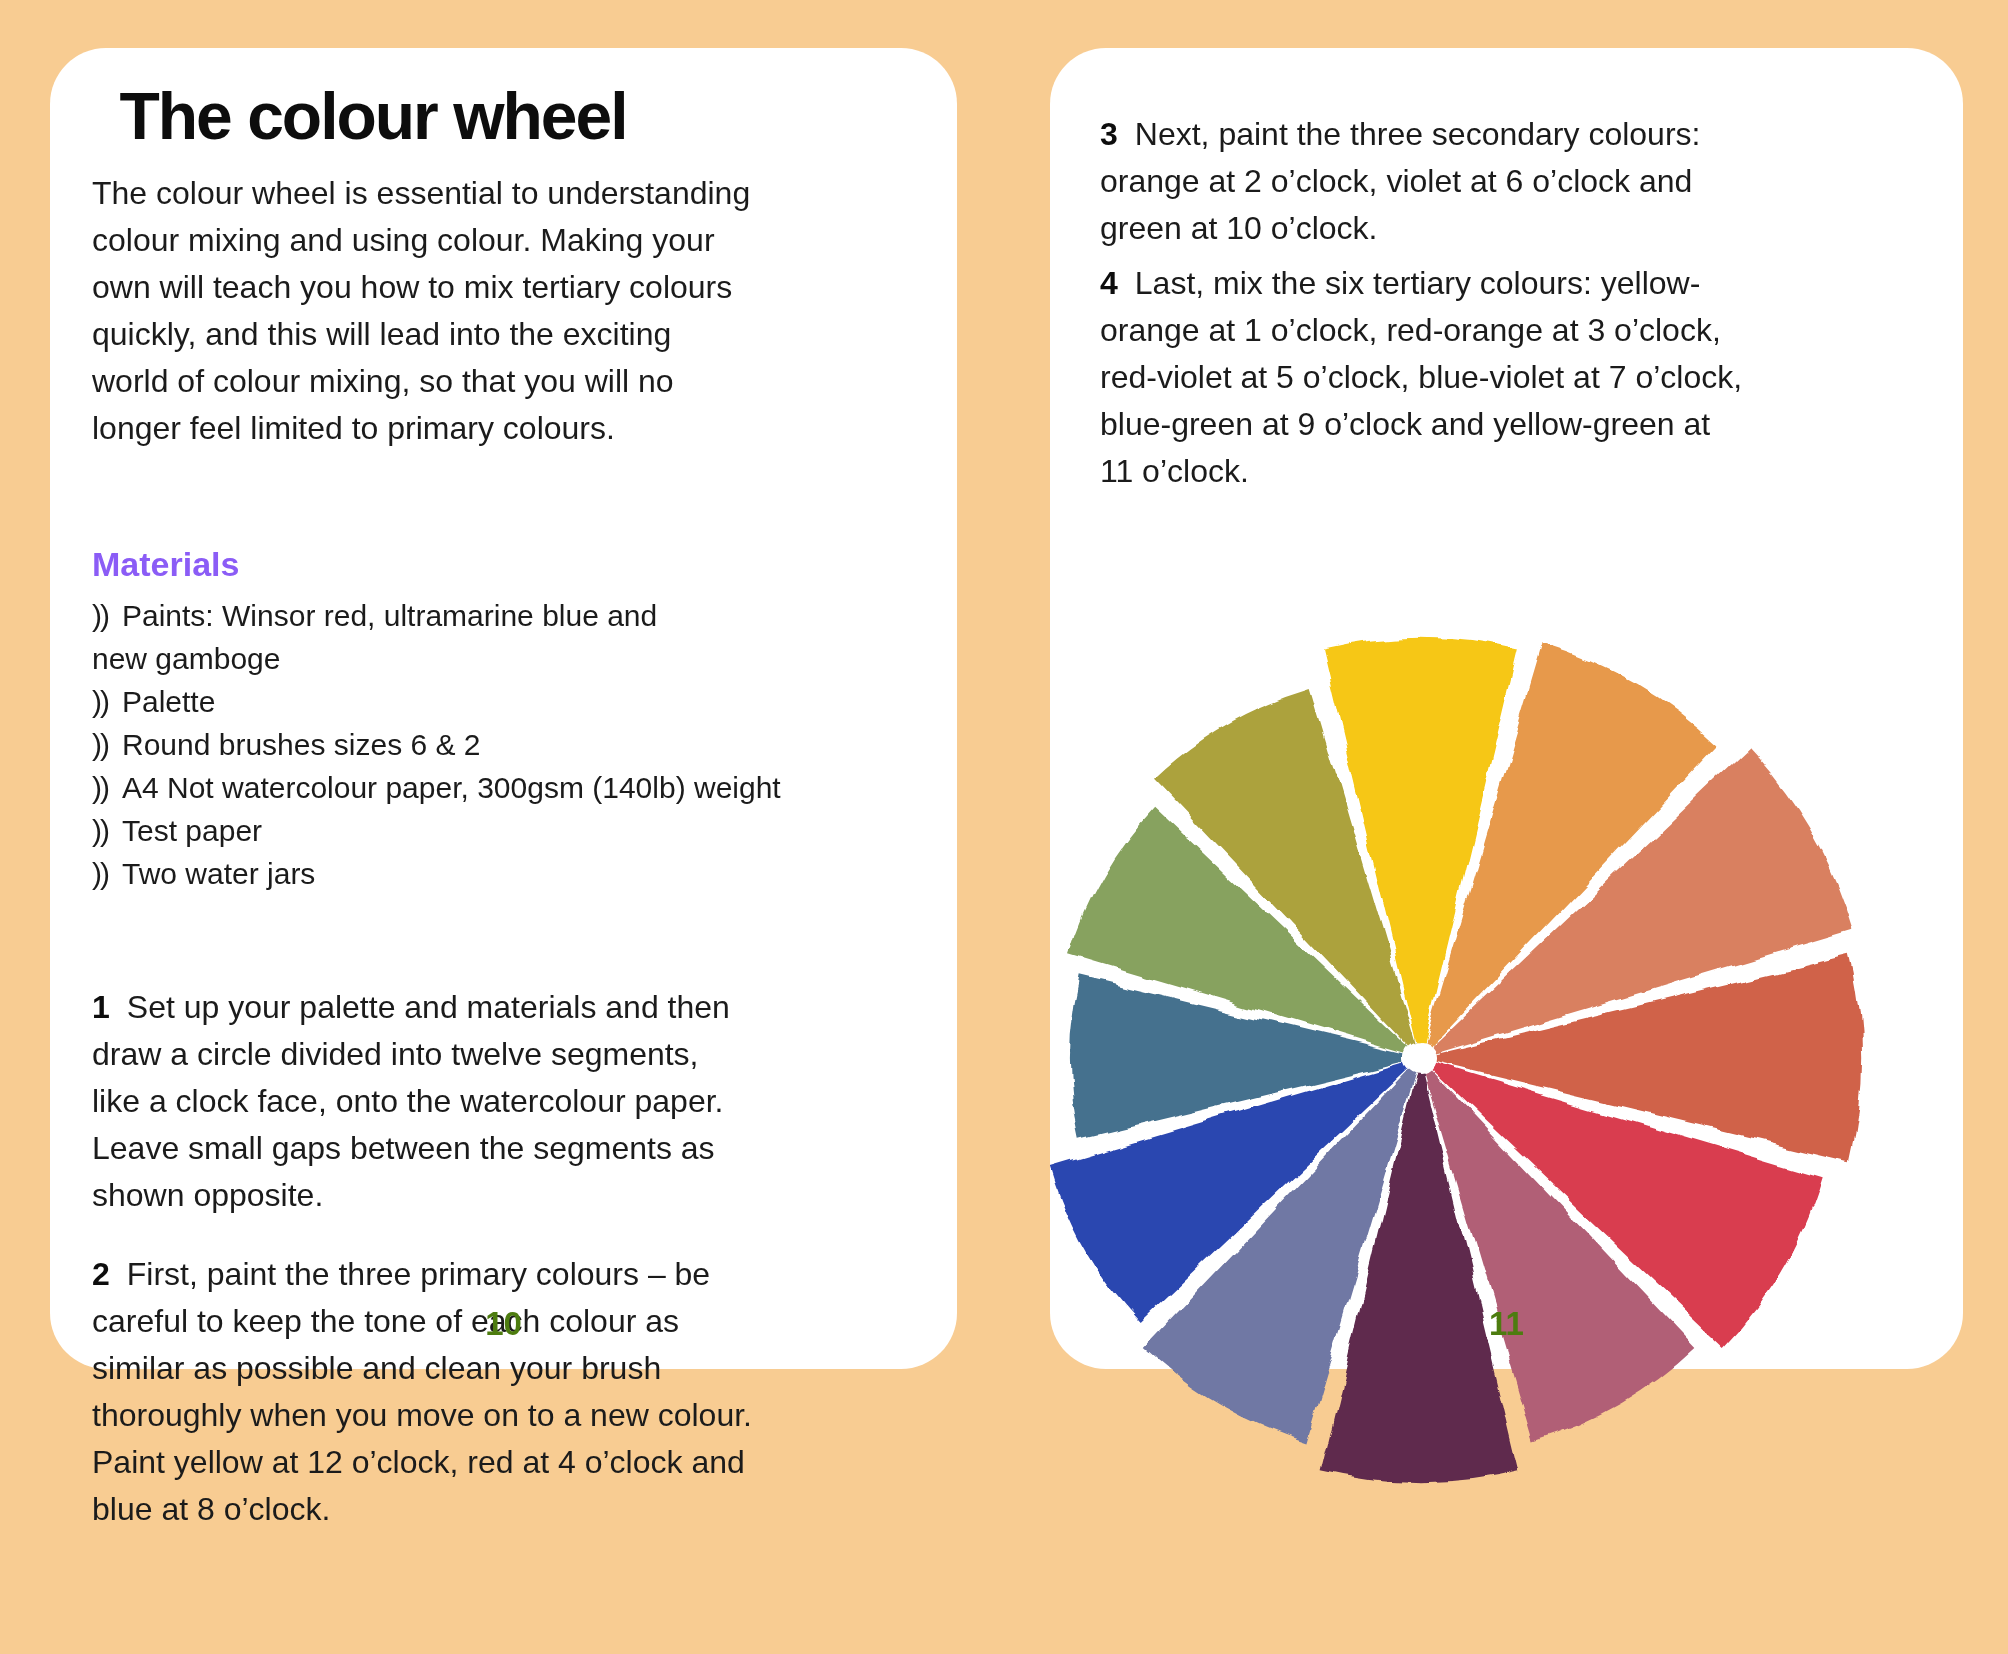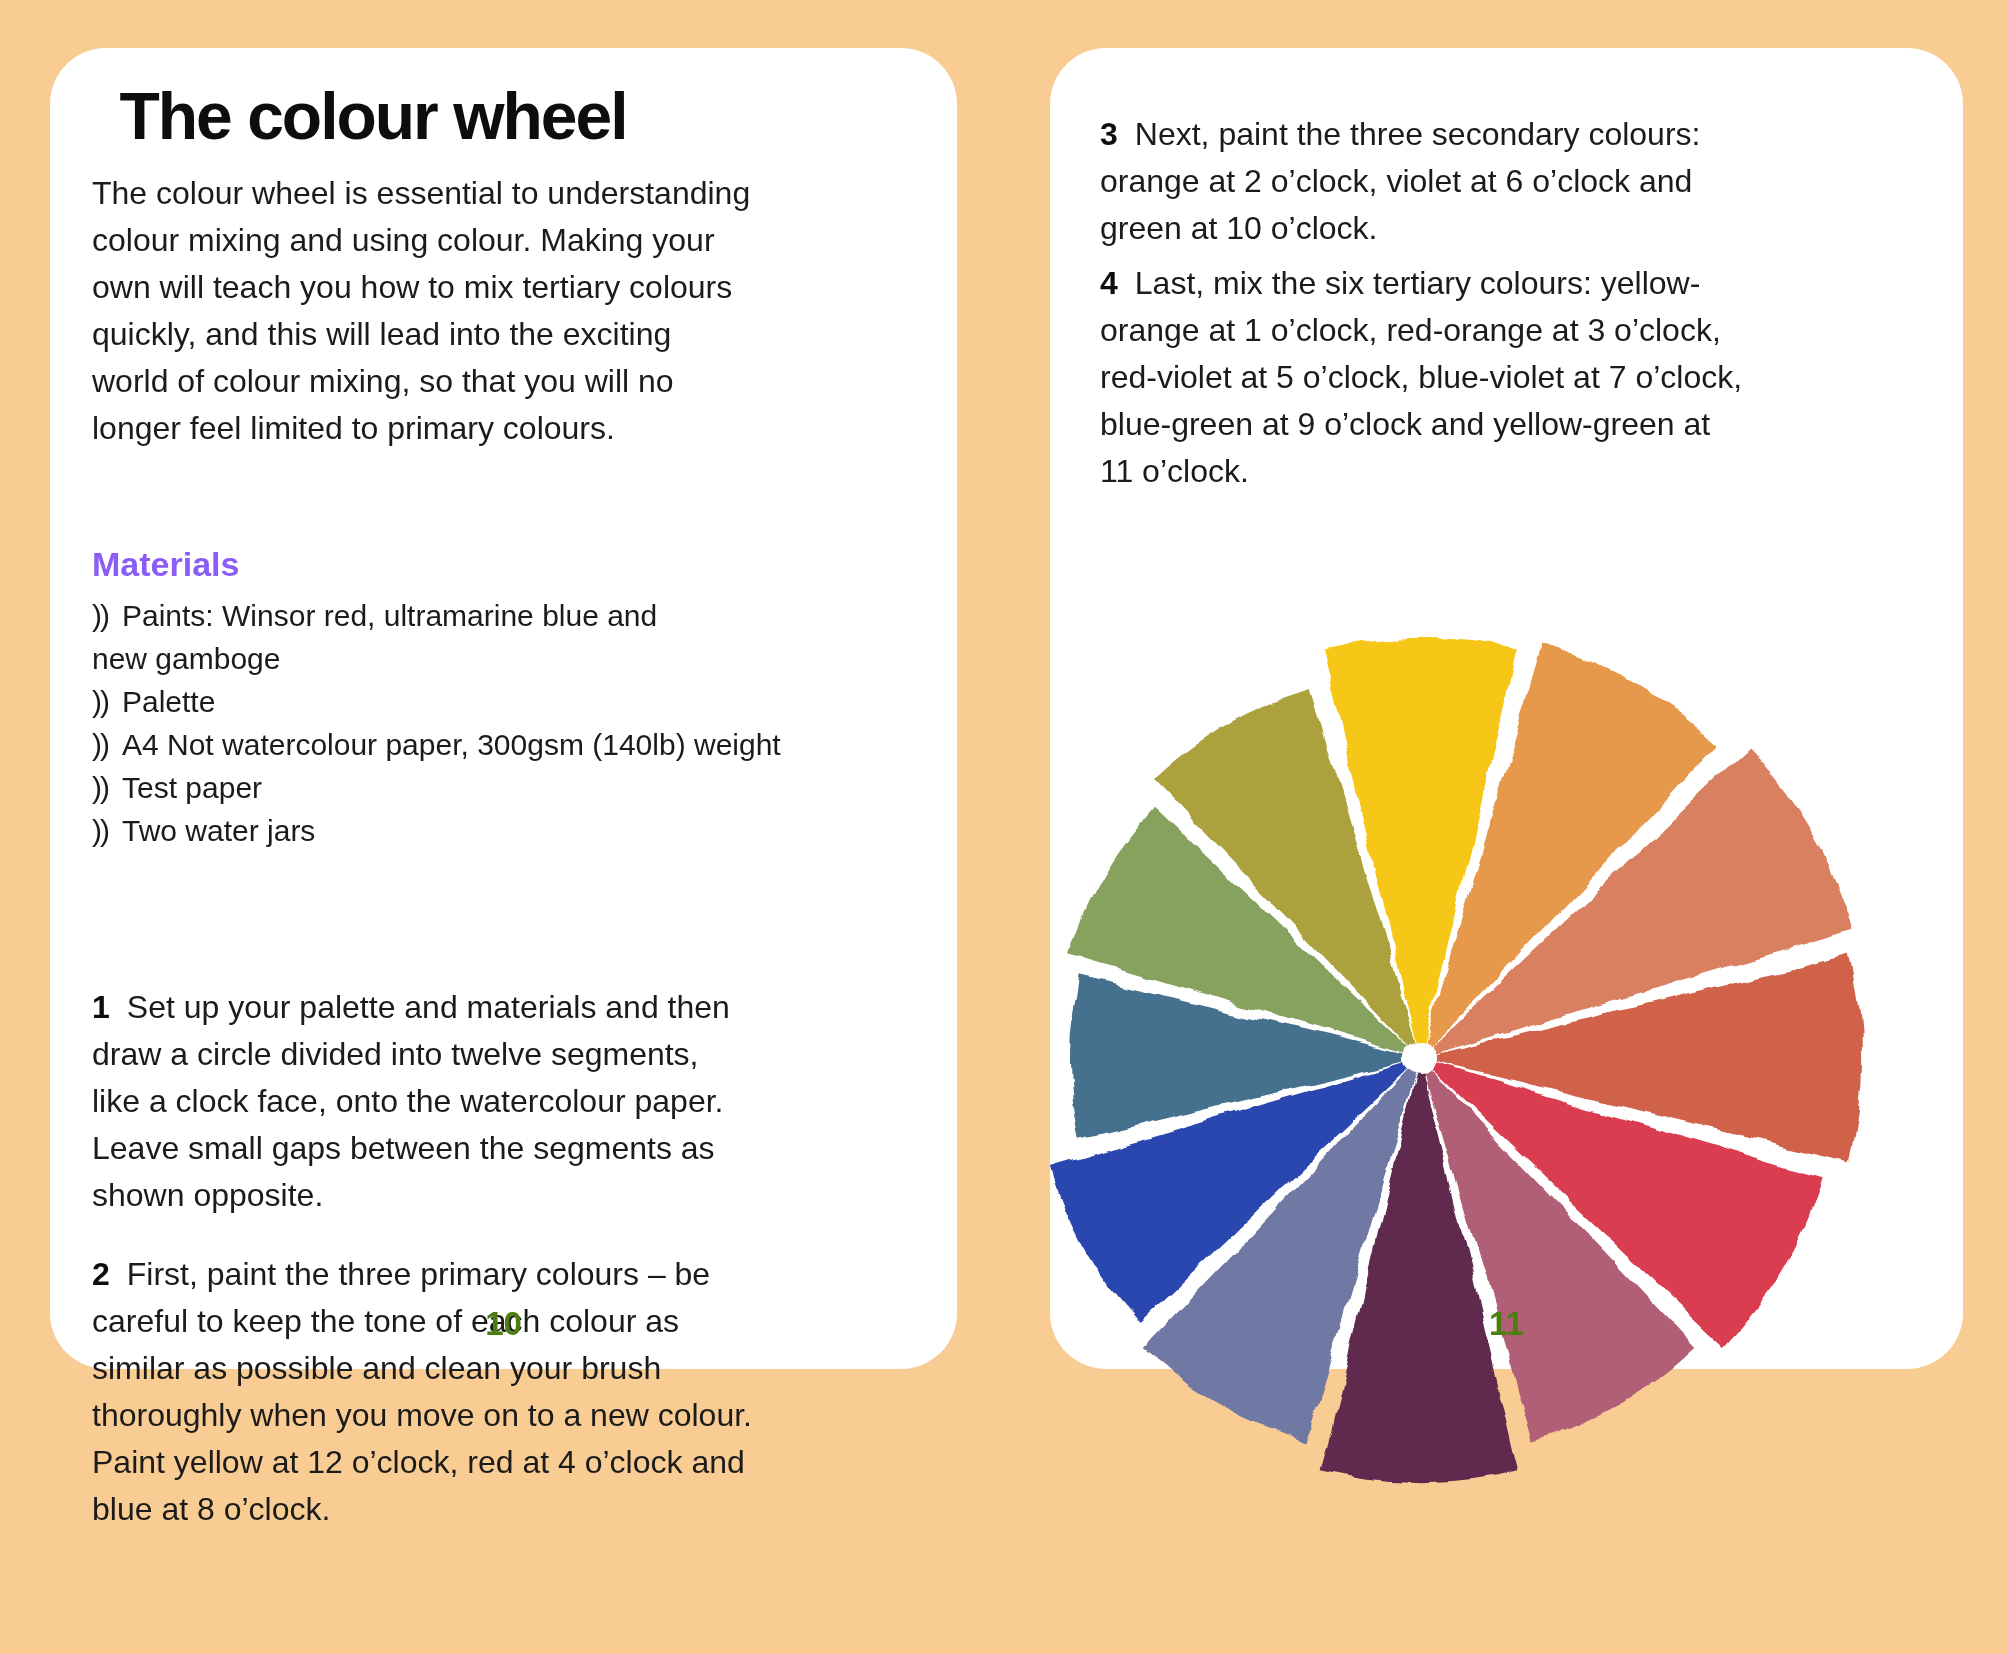--- a/index.html
+++ b/index.html
@@ -49,20 +49,21 @@
       <div class="tline">own will teach you how to mix tertiary colours</div>
       <div class="tline">quickly, and this will lead into the exciting</div>
       <div class="tline">world of colour mixing, so that you will no</div>
       <div class="tline">longer feel limited to primary colours.</div>
     </div>
   <div class="m-head">Materials</div>
   <div class="m-list">
       <div class="tline"><span class="bullet">))</span><span>Paints: Winsor red, ultramarine blue and</span></div>
       <div class="tline"><span>new gamboge</span></div>
       <div class="tline"><span class="bullet">))</span><span>Palette</span></div>
+      <div class="tline"><span class="bullet">))</span><span>Round brushes sizes 6 &amp; 2</span></div>
       <div class="tline"><span class="bullet">))</span><span>A4 Not watercolour paper, 300gsm (140lb) weight</span></div>
       <div class="tline"><span class="bullet">))</span><span>Test paper</span></div>
       <div class="tline"><span class="bullet">))</span><span>Two water jars</span></div>
     </div>
   <div class="steps" id="steps-left">
       <div class="step">
         <div class="tline"><span class="stepnum">1</span>Set up your palette and materials and then</div>
         <div class="tline">draw a circle divided into twelve segments,</div>
         <div class="tline">like a clock face, onto the watercolour paper.</div>
         <div class="tline">Leave small gaps between the segments as</div>

